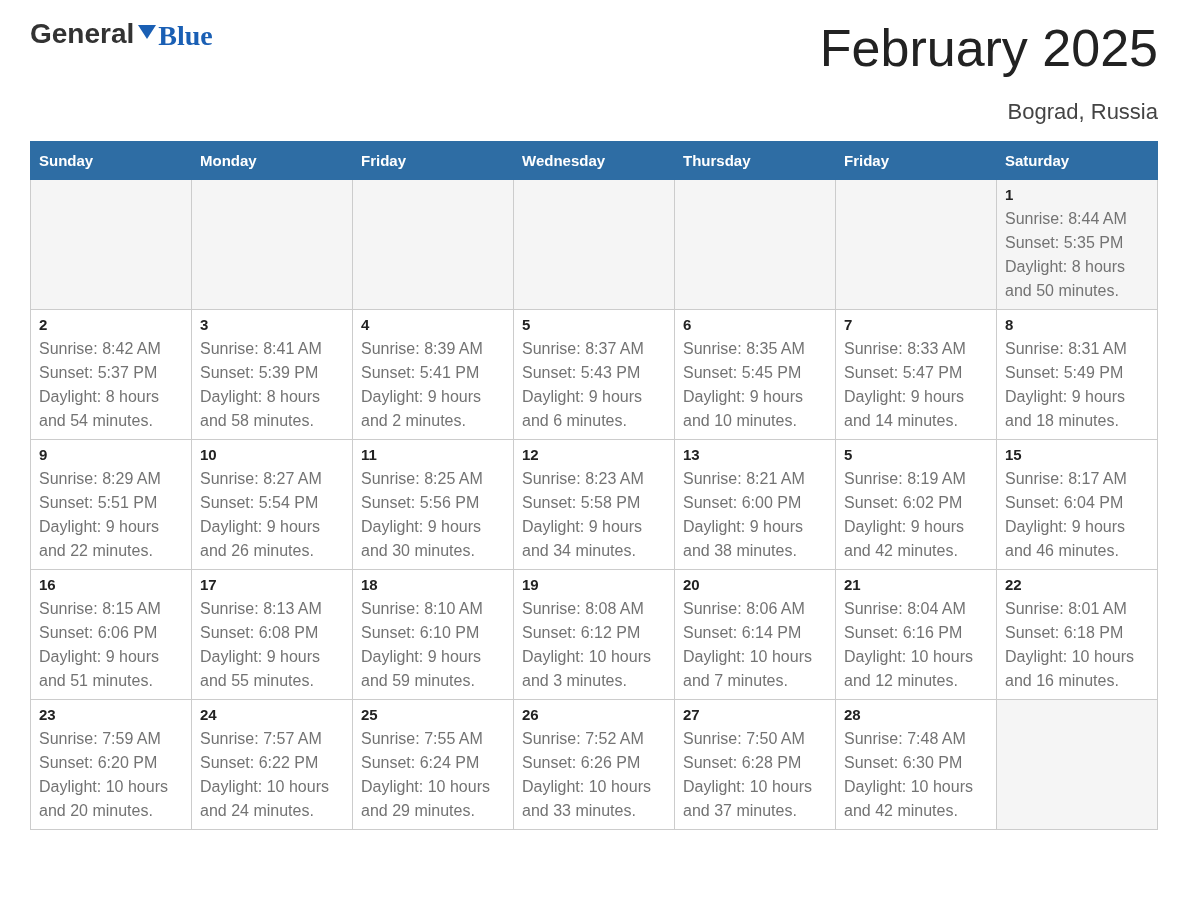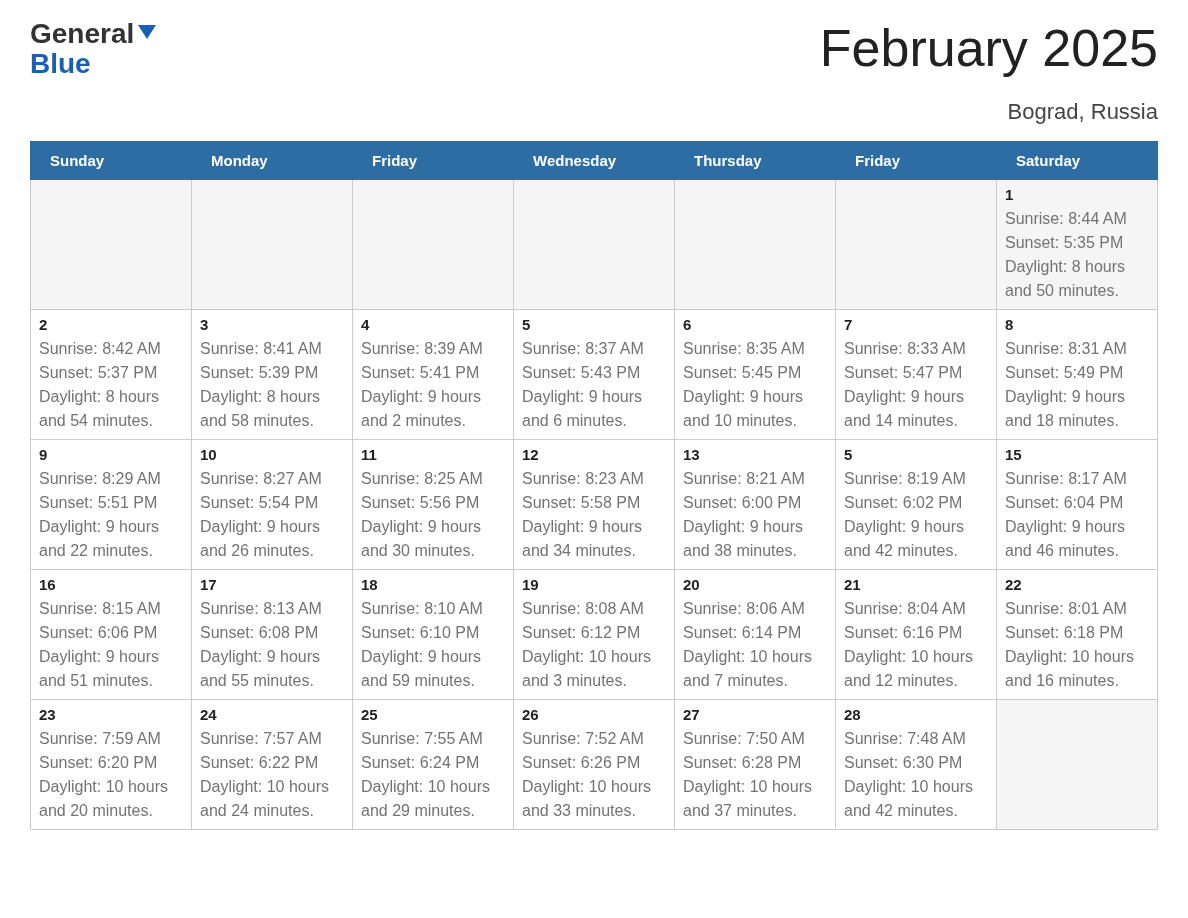--- a/index.html
+++ b/index.html
@@ -11,34 +11,34 @@
       min-height: 918px;
     }
     .header {
       display: flex;
       justify-content: space-between;
       align-items: flex-start;
       margin-bottom: 16px;
     }
     .logo {
       display: flex;
-      flex-direction: column;
       align-items: flex-start;
       text-align: center;
     }
     .logo-text {
       font-size: 28px;
       font-weight: bold;
       color: #333;
       line-height: 1;
     }
     .logo-line2 {
       font-size: 28px;
       font-weight: bold;
       color: #1a5fb4;
+      font-family: Liberation Serif, serif;
     }
     .title-area {
       text-align: right;
     }
     .month-title {
       font-size: 52px;
       font-weight: normal;
       color: #222;
       line-height: 1.1;
     }
@@ -50,21 +50,21 @@
     .calendar {
       width: 100%;
       border-collapse: collapse;
       table-layout: fixed;
     }
     .calendar thead tr th {
       background-color: #2e6da4;
       color: #fff;
       font-size: 15px;
       font-weight: bold;
-      padding: 10px 19px;
+      padding: 10px 8px;
       text-align: left;
       border: 1px solid #2e6da4;
     }
     .calendar tbody tr td {
       vertical-align: top;
       border: 1px solid #ccc;
       padding: 6px 8px;
       font-size: 12px;
       color: #333;
       min-height: 100px;

